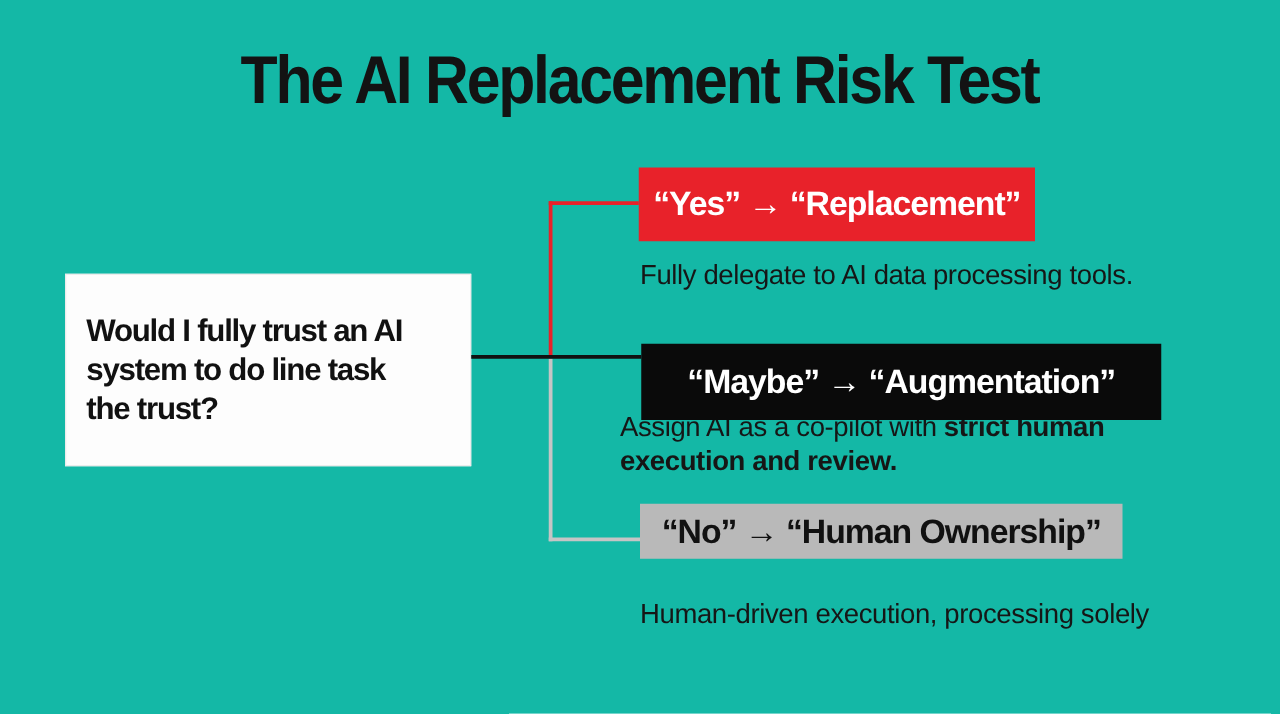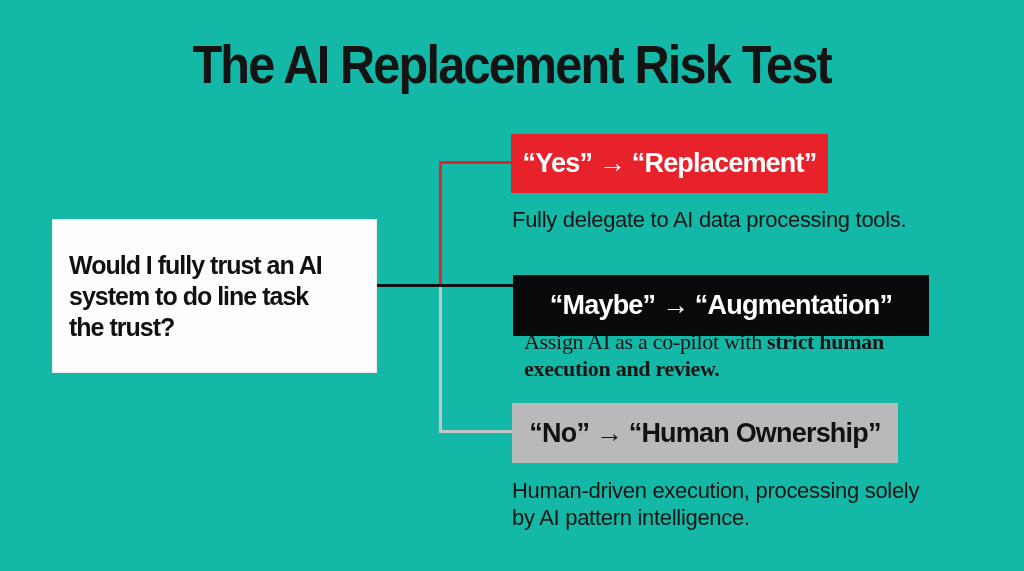--- a/index.html
+++ b/index.html
@@ -71,35 +71,35 @@
     z-index: 4;
   }
   .branch-box .branch-label {
     font-size: 27px;
     font-weight: bold;
     letter-spacing: -0.8px;
     white-space: nowrap;
   }
   .box-yes   { left: 511px; top: 134px; width: 317px; height: 59px; }
   .box-maybe { left: 513px; top: 255px; width: 416px; height: 61px; margin-top: 20px; }
-  .box-no    { left: 512px; top: 403px; width: 386px; height: 60px; }
+  .box-no    { left: 512px; top: 403px; width: 386px; height: 44px; }
   
   .branch-desc {
     position: absolute;
     margin: 0;
     font-size: 22px;
     font-weight: normal;
     color: #161616;
     letter-spacing: -0.3px;
     line-height: 27px;
   }
   .branch-desc .desc-line { display: block; white-space: nowrap; }
   .branch-desc b { font-weight: bold; }
   .desc-yes   { left: 512px; top: 206px; }
-  .desc-maybe { left: 524px; top: 328px; font-family: Liberation Serif, serif; }
+  .desc-maybe { left: 496px; top: 328px; }
   .desc-no    { left: 512px; top: 477px; }
 </style>
 </head>
 <body>
 
 <div class="canvas">
 
   <h1 class="title">
     <span class="squeeze">The AI Replacement Risk Test</span>
   </h1>
@@ -130,16 +130,15 @@
   <p class="branch-desc desc-maybe">
     <span class="desc-line"><span>Assign AI as a co-pilot with </span><b>strict human</b></span>
     <span class="desc-line"><span></span><b>execution and review.</b></span>
   </p>
 
   <div class="branch-box box-no" style="background-color: rgb(185, 185, 185);">
     <span class="branch-label" style="color: rgb(17, 17, 17);">“No” → “Human Ownership”</span>
   </div>
   <p class="branch-desc desc-no">
     <span class="desc-line"><span>Human-driven execution, processing solely</span><b></b></span>
-    <span class="desc-line"><span>by AI pattern intelligence.</span><b></b></span>
   </p>
 
 </div>
 
 </body></html>

